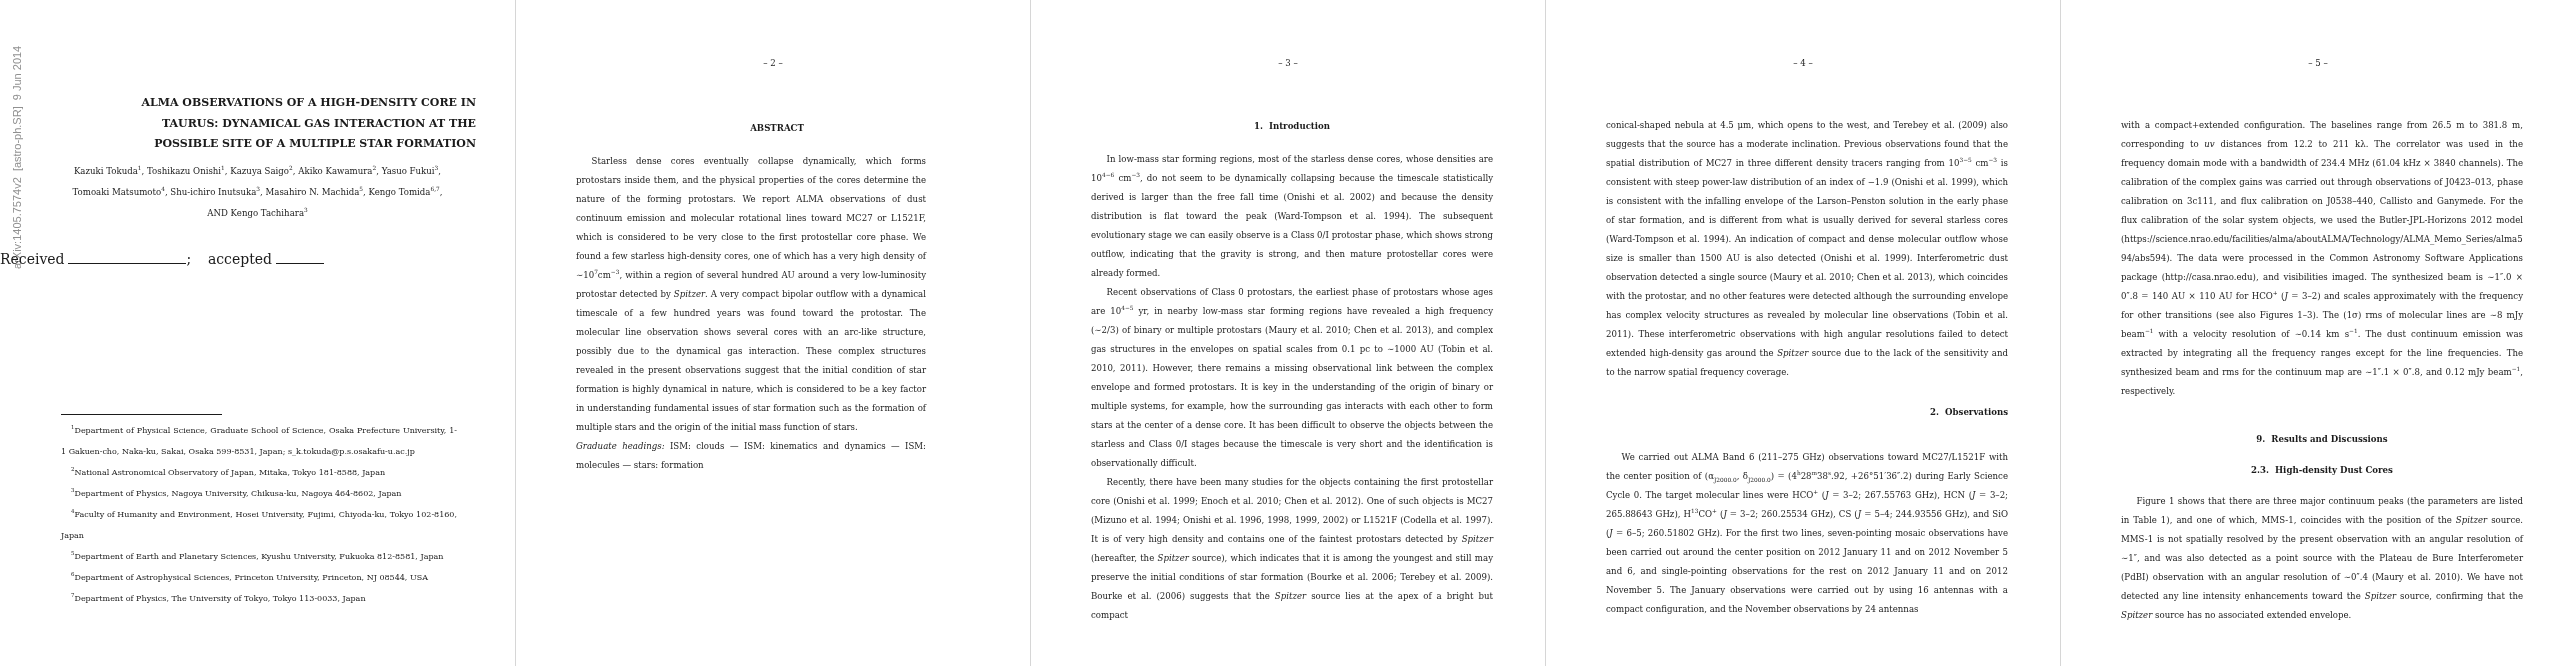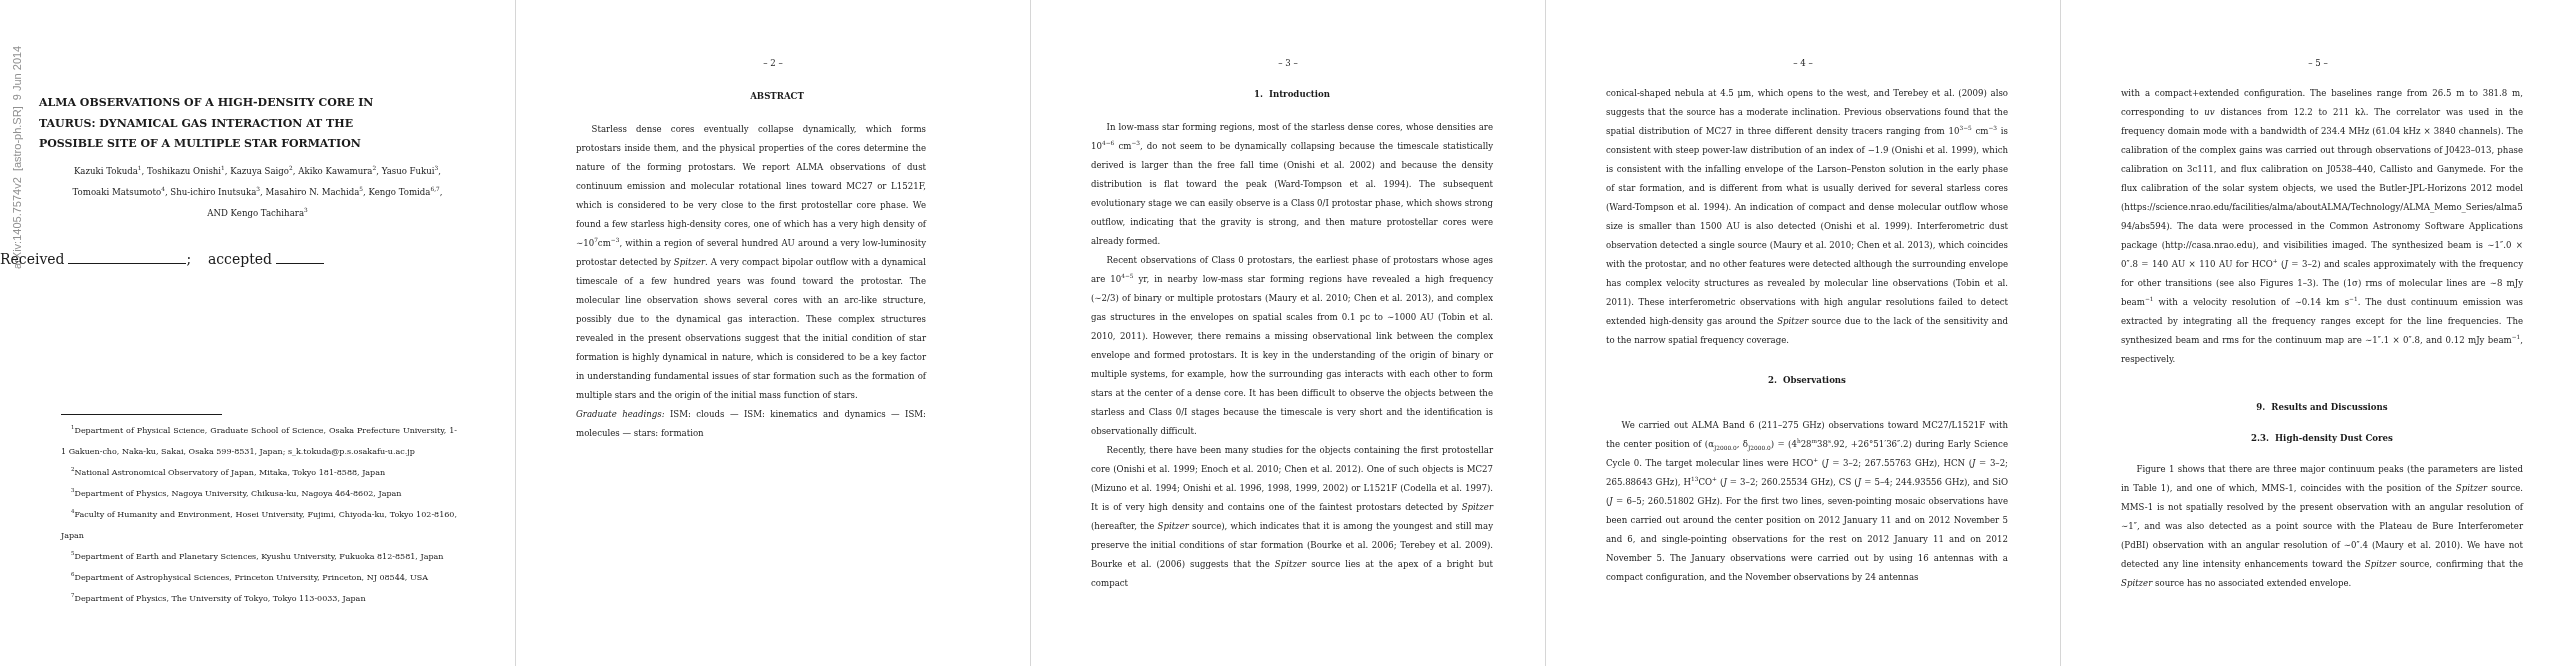--- a/index.html
+++ b/index.html
@@ -8,39 +8,39 @@
     position:relative; width:515px; height:667px; flex:0 0 515px;
     background:#ffffff; box-sizing:border-box;
     font-family:"DejaVu Serif","Liberation Serif",serif; color:#1b1b1b;
     overflow:hidden;
   }
   .page + .page { border-left:0.6px solid #d6d6d6; }
   .page--title { overflow:visible; }
 
   .page-num { position:absolute; top:58px; left:0; right:0; text-align:center; font-size:8.6px; }
 
-  .content { position:absolute; left:60px; width:402px; }
+  .content { position:absolute; left:60px; width:402px;margin-top:32px; }
   .c2 { top:89px; } .c3 { top:87px; } .c4 { top:84px; } .c5 { top:84px; }
 
   p.body-p { margin:0; font-size:8.6px; line-height:19px; text-align:justify; overflow-wrap:break-word; }
   .indent { text-indent:15.6px; }
   .para-gap { margin-bottom:8.3px; }
 
   sup { font-size:68%; line-height:0; vertical-align:super; }
   sub { font-size:68%; line-height:0; vertical-align:sub; }
 
   .arxiv-banner {
     position:absolute; left:-111px; top:149px; width:256px; height:16.7px;
     transform:rotate(-90deg); transform-origin:center;
     font-family:"Liberation Sans","DejaVu Sans",sans-serif;
     font-size:11px; line-height:16.7px; color:#909090; text-align:center; white-space:pre;
   }
 
   .paper-title {
-    position:absolute; top:93px; left:39px; right:39px; text-align:left;
+    position:absolute; top:93px; left:39px; right:39px; text-align:right;
     font-weight:bold; font-size:11px; line-height:20.6px; white-space:pre-line;
   }
   .authors {
     position:absolute; top:161px; left:22px; right:22px; text-align:center;
     font-size:8.6px; line-height:21px; white-space:pre-line;
   }
   .received { position:absolute; top:251px; left:0; right:0; text-align:left; font-size:14px; }
   .received .lbl { margin-right:3.9px; }
   .blank-line { display:inline-block; border-bottom:0.8px solid #1b1b1b; height:7.8px; }
   .blank-long { width:118px; }
@@ -51,21 +51,21 @@
   .footnotes { position:absolute; top:420px; left:61px; width:396px; }
   .footnotes p { margin:0; font-size:8px; line-height:21px; text-indent:10px; text-align:justify; overflow-wrap:break-word; }
 
   .sec-h { text-align:center; font-weight:bold; font-size:8.6px; line-height:14.5px; white-space:pre; margin:0; }
 
   .abstract-h { margin-bottom:16.7px; }
   .abstract-p { width:350px; margin:0 auto; }
   .subject-p { width:350px; margin:15.6px auto 0; }
 
   .h-intro { margin-bottom:16.7px; }
-  .h-obs { margin:23px 0 28px; }
+  .h-obs { margin:23px 0 28px;text-align:right; }
   .h-results { margin:31px 0 0; }
   .h-subresults { margin:16.7px 0 14.5px; }
 </style>
 </head>
 <body>
 
 <div id="pages">
 
   <div class="page page--title">
     <div class="arxiv-banner">arXiv:1405.7574v2  [astro-ph.SR]  9 Jun 2014</div>

